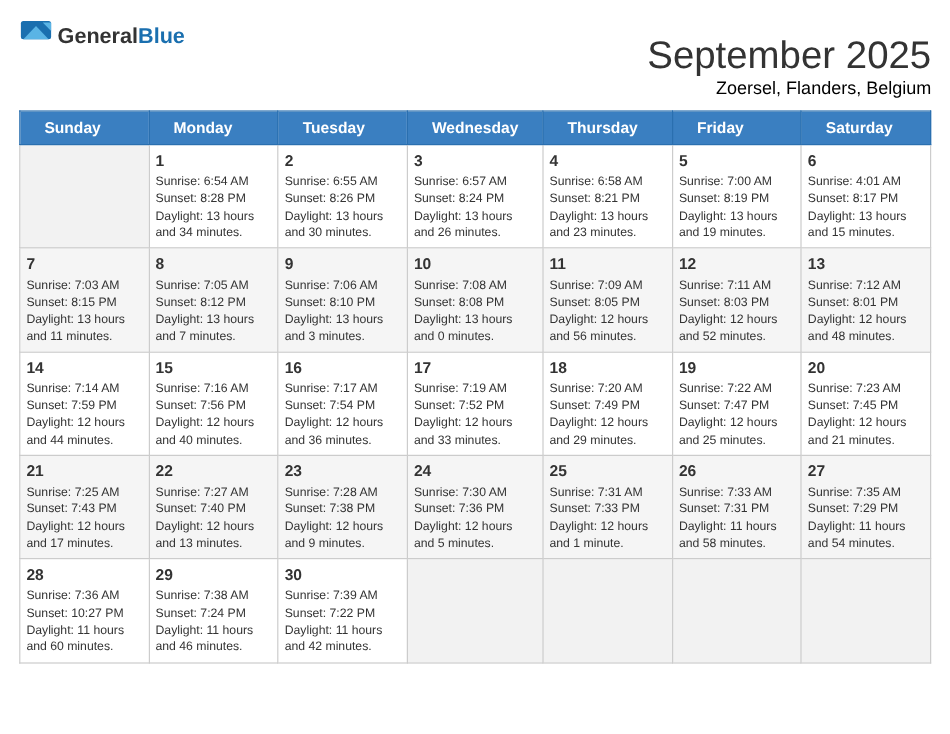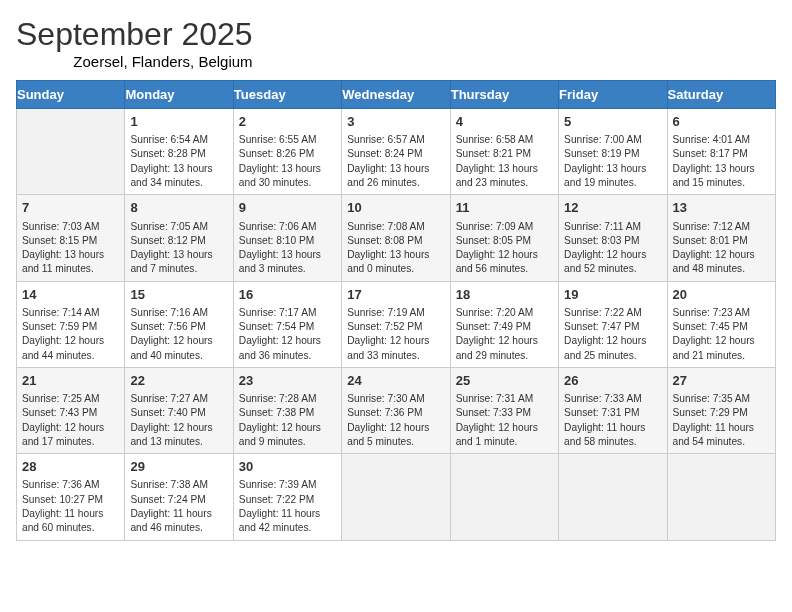--- a/index.html
+++ b/index.html
@@ -35,36 +35,37 @@
       width: 28px;
       height: 28px;
     }
     .title-block {
       text-align: right;
     }
     .month-title {
       font-size: 32px;
       font-weight: normal;
       color: #333;
+      margin-top: 12px;
     }
     .location {
       font-size: 15px;
       color: #000000;
     }
     .calendar {
       width: 100%;
       border-collapse: collapse;
       border: 1px solid #ccc;
     }
     .calendar th {
       background-color: #3a7fc1;
       color: #fff;
       font-size: 13px;
       font-weight: bold;
-      padding: 6px 0;
+      padding: 6px 20px;
       text-align: left;
       border: 1px solid #2a6faf;
     }
     .calendar td {
       vertical-align: top;
       border: 1px solid #ccc;
       padding: 4px 5px;
       width: 108px;
       min-height: 80px;
       background: #fff;
@@ -89,20 +90,30 @@
       background: #f5f5f5;
     }
     .calendar tr td.empty {
       background: #f2f2f2;
     }
   </style>
 </head>
 <body>
 
 <div class="header">
+  <div class="logo">
+    <svg class="logo-icon" viewBox="0 0 40 40" xmlns="http://www.w3.org/2000/svg">
+      <rect x="2" y="2" width="36" height="22" rx="3" fill="#1a6faf"></rect>
+      <polygon points="20,8 35,24 5,24" fill="#5ab4e5"></polygon>
+      <polygon points="28,4 38,14 38,4" fill="#5ab4e5"></polygon>
+    </svg>
+    <div>
+      <span class="logo-text-general">General</span><span class="logo-text-blue">Blue</span>
+    </div>
+  </div>
   <div class="title-block">
     <div class="month-title">September 2025</div>
     <div class="location">Zoersel, Flanders, Belgium</div>
   </div>
 </div>
 
 <table class="calendar">
   <thead>
     <tr id="days-header">
         <th>Sunday</th>

